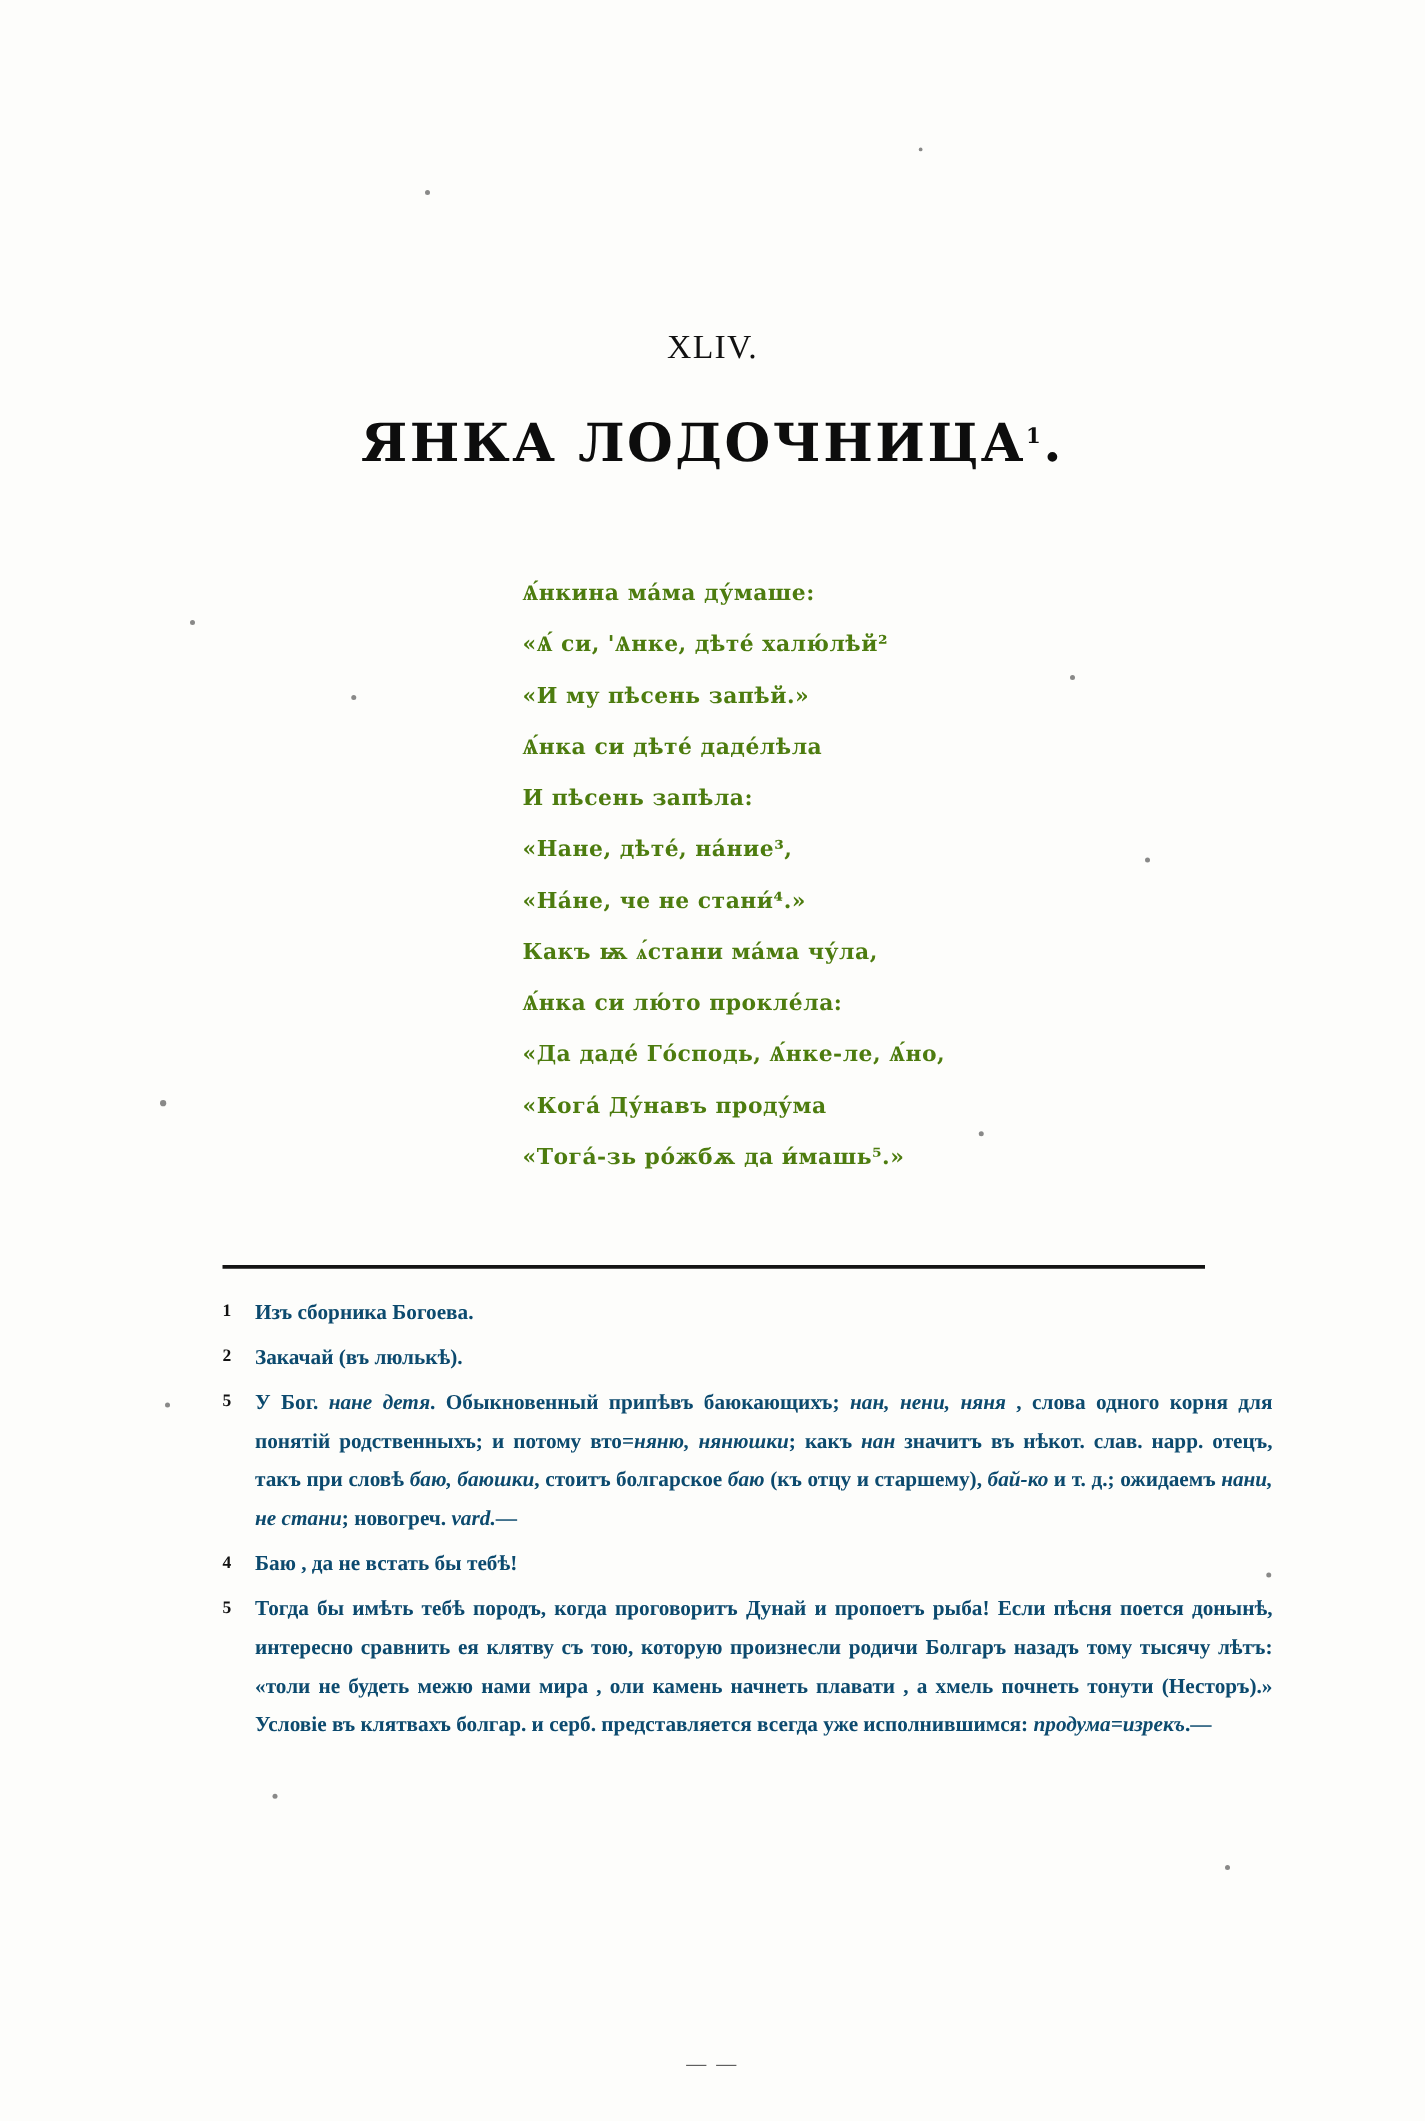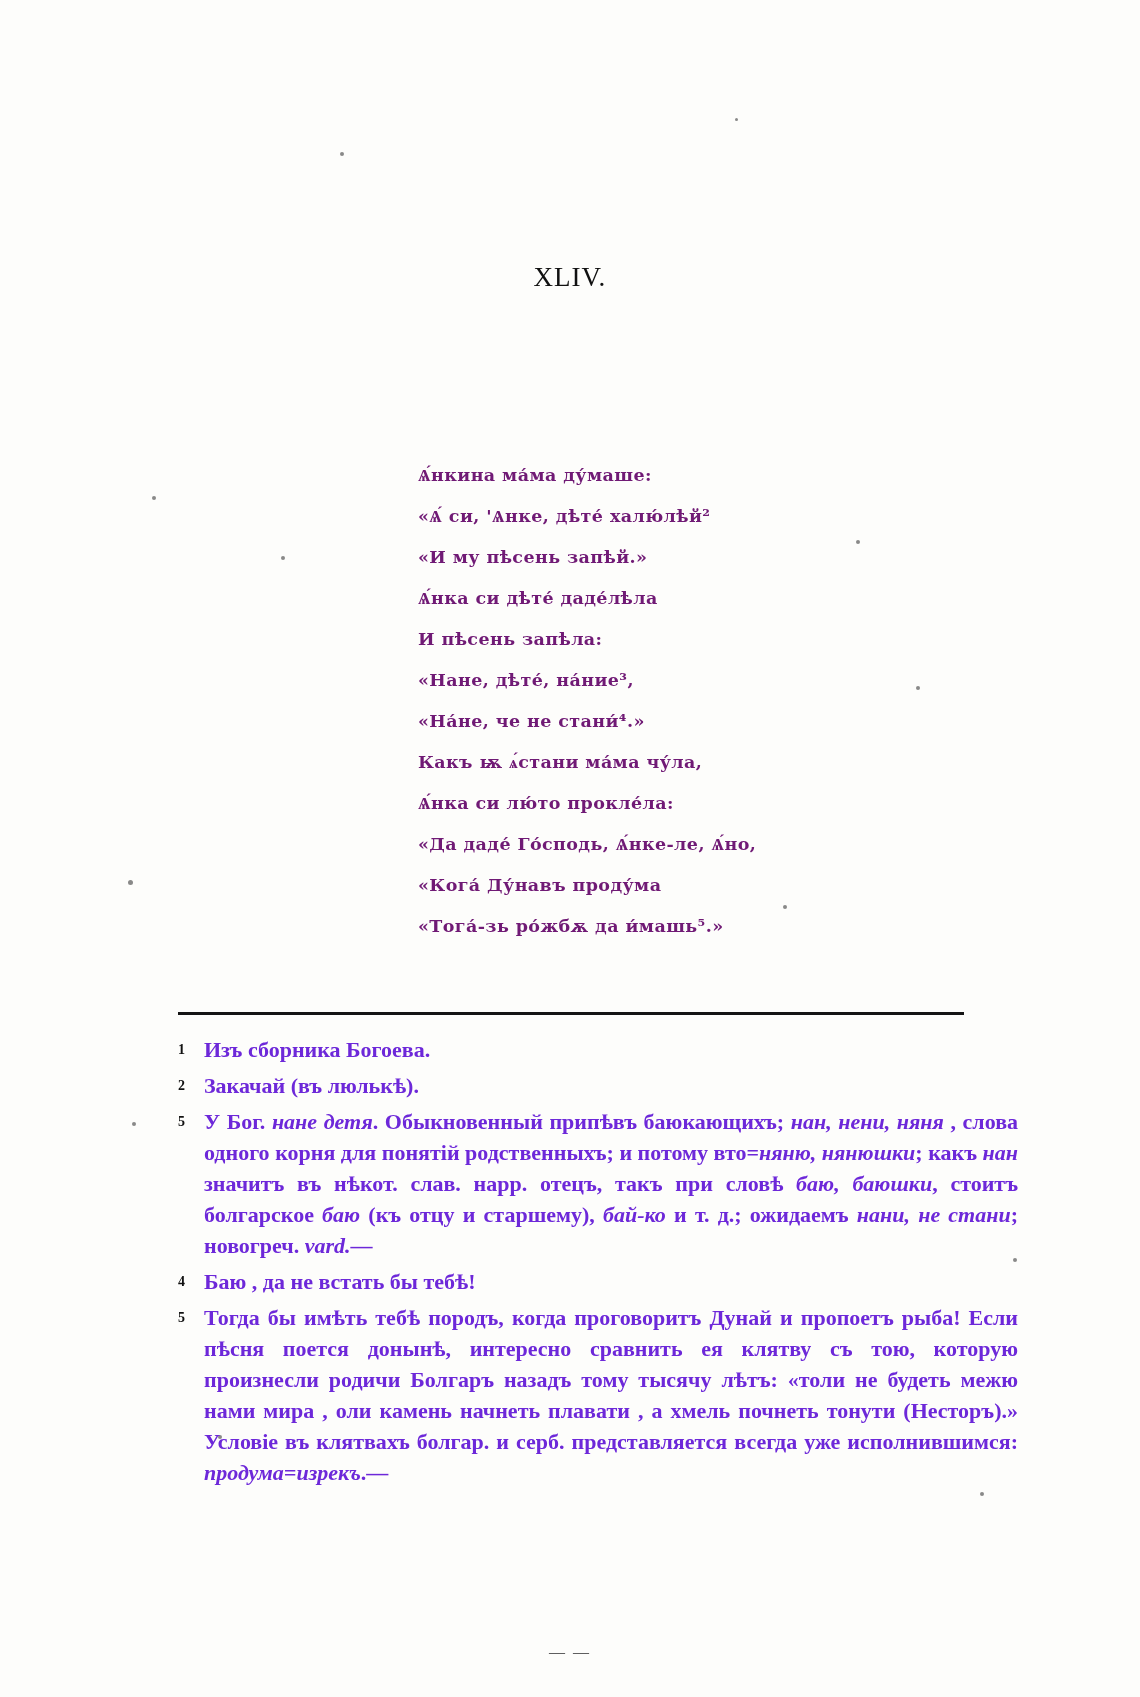--- a/index.html
+++ b/index.html
@@ -65,21 +65,21 @@
     top: 455px;
     left: 418px;
     width: 520px;
   }
   .verse-line {
     font-family: "DejaVu Serif", serif;
     font-weight: bold;
     font-size: 17.5px;
     line-height: 41px;
     letter-spacing: .4px;
-    color: #701a75;
+    color: #4d7c0f;
     white-space: nowrap;
   }
 
   .rule {
     position: absolute;
     top: 1012px;
     left: 178px;
     width: 786px;
     height: 3px;
     background: #141414;
@@ -102,24 +102,24 @@
     font-size: 14px;
     font-weight: bold;
     line-height: 31px;
     text-align: left;
     font-family: "Liberation Serif", serif;
   }
   .note-body {
     flex: 1;
     font-family: "Liberation Serif", serif;
     font-weight: bold;
-    font-size: 22px;
+    font-size: 17px;
     line-height: 31px;
     text-align: justify;
-    color: #6d28d9;
+    color: #0c4a6e;
   }
   .note-body.single { text-align: left; }
   .note-body i { font-style: italic; }
 
   .footer-dash {
     position: absolute;
     bottom: 36px;
     left: 0;
     width: 1140px;
     text-align: center;
@@ -141,20 +141,23 @@
   <div class="speck" style="left:916px;top:686px;width:4px;height:4px;"></div>
   <div class="speck" style="left:128px;top:880px;width:5px;height:5px;"></div>
   <div class="speck" style="left:783px;top:905px;width:4px;height:4px;"></div>
   <div class="speck" style="left:132px;top:1122px;width:4px;height:4px;"></div>
   <div class="speck" style="left:1013px;top:1258px;width:4px;height:4px;"></div>
   <div class="speck" style="left:218px;top:1435px;width:4px;height:4px;"></div>
   <div class="speck" style="left:980px;top:1492px;width:4px;height:4px;"></div>
 
   <div class="chapter-number">XLIV.</div>
 
+  <div class="song-title">
+    <span>ЯНКА ЛОДОЧНИЦА</span><span class="sup">1</span>.
+  </div>
 
   <div class="verse-block">
     <div class="verse-line">Ѧ́нкина ма́ма ду́маше:</div>
     <div class="verse-line">«Ѧ́ си, 'Ѧнке, дѣте́ халю́лѣй²</div>
     <div class="verse-line">«И му пѣсень запѣй.»</div>
     <div class="verse-line">Ѧ́нка си дѣте́ даде́лѣла</div>
     <div class="verse-line">И пѣсень запѣла:</div>
     <div class="verse-line">«Нане, дѣте́, на́ние³,</div>
     <div class="verse-line">«На́нe, че не стани́⁴.»</div>
     <div class="verse-line">Какъ ѭ ѧ́стани ма́ма чу́ла,</div>

